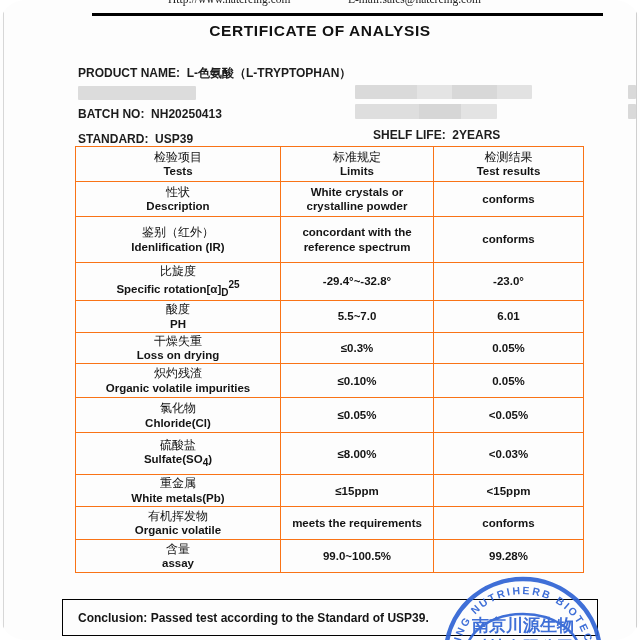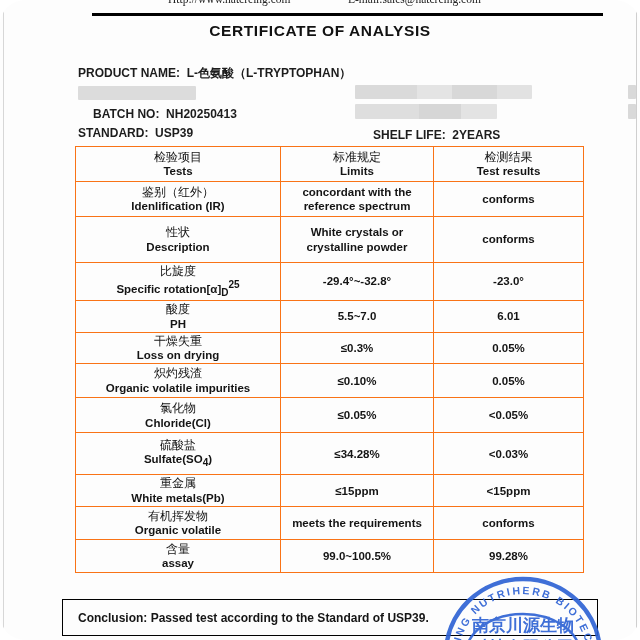--- a/index.html
+++ b/index.html
@@ -19,22 +19,22 @@
   .letterhead .site{position:absolute;left:168px;top:0;}
   .letterhead .mail{position:absolute;left:348px;top:0;}
   .top-rule{position:absolute;left:92px;top:13px;width:511px;height:3px;background:#000;}
 
   .doc-title{position:absolute;top:22px;left:0;width:100%;text-align:center;
     font-size:15.5px;font-weight:600;letter-spacing:.6px;color:#111;}
 
   .info-line{position:absolute;font-size:12px;font-weight:700;color:#1c1c1c;white-space:nowrap;}
   .info-line .val{font-weight:600;}
   .ln-product{left:78px;top:65px;}
-  .ln-batch{left:93px;top:107px;}
-  .ln-standard{left:78px;top:126px;}
+  .ln-batch{left:78px;top:107px;}
+  .ln-standard{left:78px;top:132px;}
   .ln-shelf{left:373px;top:128px;}
 
   .redacted{position:absolute;background:#dcdcdc;border-radius:1px;}
   .red-1{left:78px;top:86px;width:118px;height:14px;}
   .red-2{left:355px;top:85px;width:177px;height:14px;
     background:linear-gradient(90deg,#dadada 0 35%,#e4e4e4 35% 55%,#d8d8d8 55% 80%,#e2e2e2 80%);}
   .red-3{left:355px;top:104px;width:142px;height:15px;
     background:linear-gradient(90deg,#dedede 0 45%,#d6d6d6 45% 75%,#e3e3e3 75%);}
   .red-4{left:628px;top:85px;width:8px;height:14px;background:#d9d9d9;}
   .red-5{left:628px;top:104px;width:8px;height:15px;background:#d9d9d9;}
@@ -130,36 +130,36 @@
         </th>
         <th>
           <span class="zh">检测结果</span>
           <span class="en">Test results</span>
         </th>
       </tr>
     </thead>
     <tbody id="coa-body">
         <tr>
           <td>
+            <span class="zh">性状</span>
+            <span class="en">Description</span>
+          </td>
+          <td class="limit">White crystals or crystalline powder</td>
+          <td class="result">conforms</td>
+        </tr>
+        <tr>
+          <td>
             <span class="zh">鉴别（红外）</span>
             <span class="en">Idenlification (IR)</span>
           </td>
           <td class="limit">concordant with the reference spectrum</td>
           <td class="result">conforms</td>
         </tr>
         <tr>
           <td>
-            <span class="zh">性状</span>
-            <span class="en">Description</span>
-          </td>
-          <td class="limit">White crystals or crystalline powder</td>
-          <td class="result">conforms</td>
-        </tr>
-        <tr>
-          <td>
             <span class="zh">比旋度</span>
             <span class="en">Specific rotation[α]<sub>D</sub><sup>25</sup></span>
           </td>
           <td class="limit">-29.4°~-32.8°</td>
           <td class="result">-23.0°</td>
         </tr>
         <tr>
           <td>
             <span class="zh">酸度</span>
             <span class="en">PH</span>
@@ -189,21 +189,21 @@
             <span class="en">Chloride(Cl)</span>
           </td>
           <td class="limit">≤0.05%</td>
           <td class="result">&lt;0.05%</td>
         </tr>
         <tr>
           <td>
             <span class="zh">硫酸盐</span>
             <span class="en">Sulfate(SO<sub>4</sub>)</span>
           </td>
-          <td class="limit">≤34.28%</td>
+          <td class="limit">≤8.00%</td>
           <td class="result">&lt;0.03%</td>
         </tr>
         <tr>
           <td>
             <span class="zh">重金属</span>
             <span class="en">White metals(Pb)</span>
           </td>
           <td class="limit">≤15ppm</td>
           <td class="result">&lt;15ppm</td>
         </tr>

